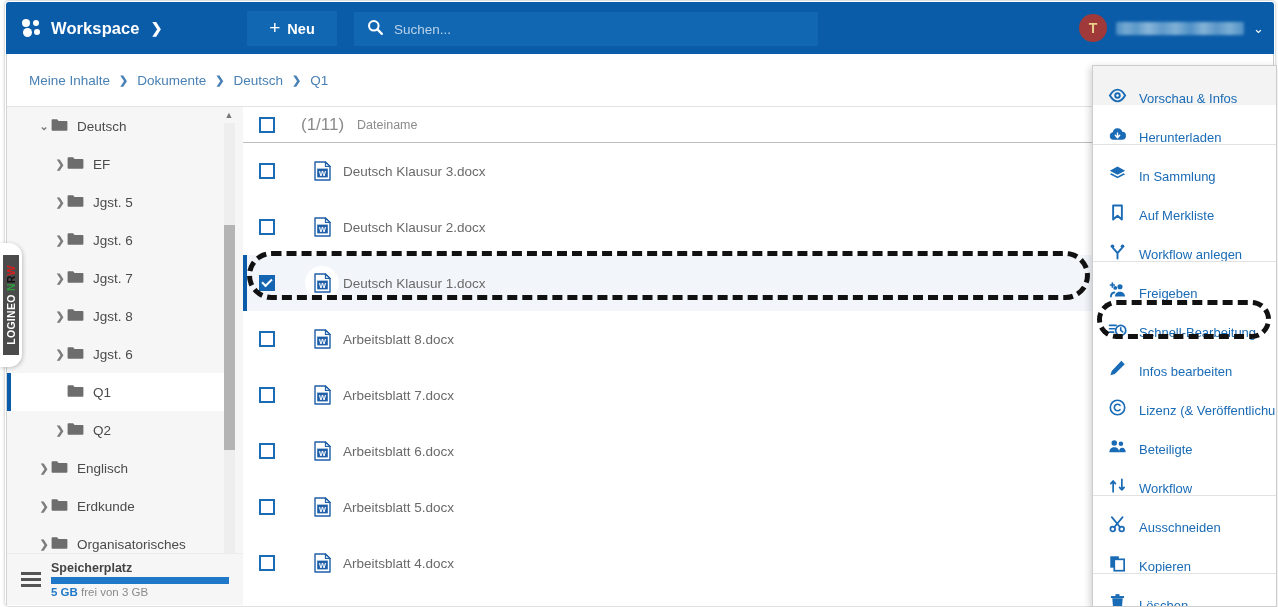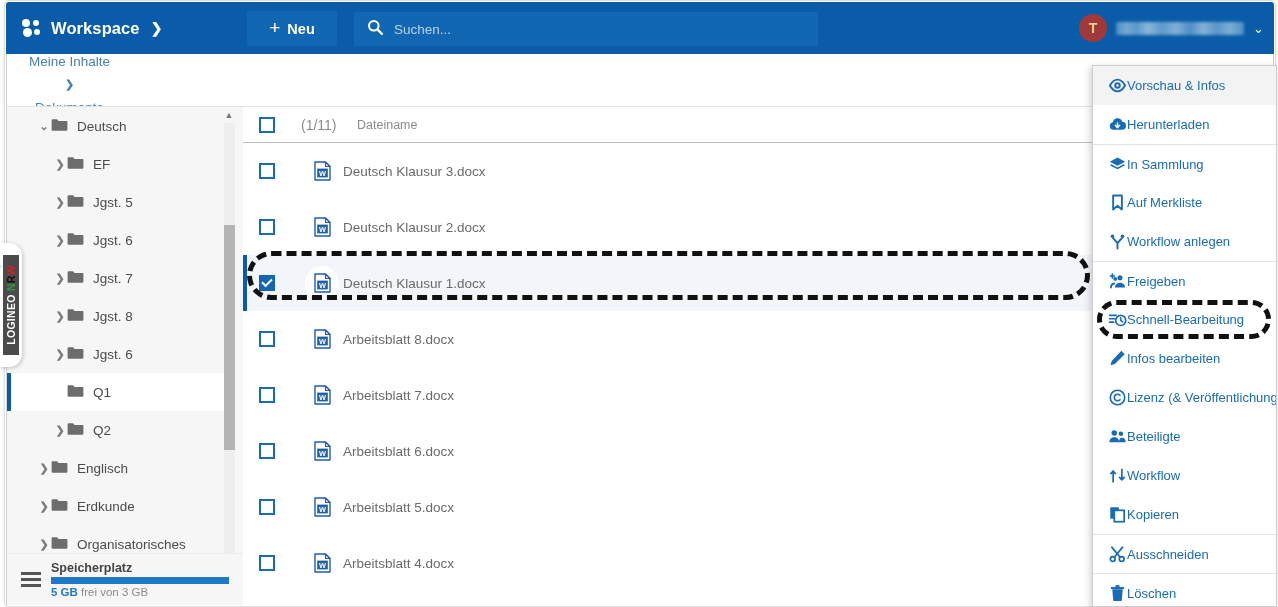--- a/index.html
+++ b/index.html
@@ -91,21 +91,21 @@
   
   .crumbbar {
     position: absolute; left: 6px; top: 54px;
     width: 1268px; height: 52px;
     background: #ffffff;
     border-left: 1px solid #d2d2d2;
     border-right: 1px solid #c9c9c9;
   }
   .crumbs {
     position: absolute; left: 22px; top: 0; height: 52px;
-    display: flex; align-items: center; gap: 9px; flex-direction: column;
+    display: flex; align-items: center; gap: 9px;
   }
   .crumb {
     color: #4a81b4; font-size: 13.5px; cursor: pointer;
   }
   .crumb-sep { color: #4a81b4; font-size: 11px; font-weight: bold; }
 
   .btn-sammlung {
     position: absolute; left: 931px; top: 67px;
     width: 133px; height: 31px;
     background: #0b5ca8; color: #fff;
@@ -217,21 +217,21 @@
     background: #fff; cursor: pointer; flex: 0 0 auto;
     display: flex; align-items: center; justify-content: center;
   }
   .cbx.on { background: #1565b0; border-color: #1565b0; }
   .cbx.on::after {
     content: ""; width: 8px; height: 4px;
     border-left: 2px solid #fff; border-bottom: 2px solid #fff;
     transform: rotate(-45deg) translate(1px,-1px);
   }
   .col-cbx { width: 58px; display: flex; justify-content: flex-start; padding-left: 16px; }
-  .col-count { width: 56px; color: #8b8b8b; font-size: 14px; }
+  .col-count { width: 56px; color: #8b8b8b; font-size: 17px; }
   .col-name { color: #8b8b8b; font-size: 12.5px; }
 
   .file-row {
     position: relative; height: 56px;
     display: flex; align-items: center;
     cursor: pointer;
   }
   .file-row.active { background: #f2f6fa; }
   .file-row.active::before {
     content: ""; position: absolute; left: 0; top: 0;
@@ -260,21 +260,21 @@
     position: absolute; left: 1092px; top: 65px;
     width: 185px; height: 542px;
     background: #ffffff;
     border: 1px solid #cdcdcd;
     box-shadow: -2px 2px 7px rgba(0,0,0,.18);
     z-index: 50;
     overflow: hidden;
   }
   .mi {
     position: relative; height: 39px;
-    display: flex; align-items: center; 
+    display: flex; align-items: flex-end; gap: 12px;
     padding-left: 14px; cursor: pointer;
     color: #1a6bb5; font-size: 13px;
     white-space: nowrap;
   }
   .mi.hover { background: #f3f3f3; }
   .mi.sep-top { border-top: 1px solid #e2e2e2; }
   .mi-ico { width: 20px; display: flex; align-items: center; justify-content: center; flex: 0 0 auto; }
   .mi-lbl { line-height: 1; }
   .dash-pill-menu {
     position: absolute;
@@ -740,39 +740,39 @@
         </div>
         <div class="mi">
           <span class="mi-ico">
             <svg width="19" height="19" viewBox="0 0 20 20">
               <path d="M5.4 16.6V5.4M5.4 5.4 3 8M5.4 5.4 7.8 8" stroke="#1a6bb5" stroke-width="1.8" fill="none" stroke-linecap="round" stroke-linejoin="round"></path>
               <path d="M14.6 3.4v11.2M14.6 14.6 12.2 12M14.6 14.6 17 12" stroke="#1a6bb5" stroke-width="1.8" fill="none" stroke-linecap="round" stroke-linejoin="round"></path>
             </svg>
           </span>
           <span class="mi-lbl">Workflow</span>
         </div>
-        <div class="mi">
-          <span class="mi-ico">
-            <svg width="19" height="19" viewBox="0 0 20 20">
-              <rect x="2.4" y="2.4" width="9" height="12" fill="#1a6bb5"></rect>
-              <rect x="6.6" y="5.6" width="10.4" height="12" fill="#fff" stroke="#1a6bb5" stroke-width="1.8"></rect>
-            </svg>
-          </span>
-          <span class="mi-lbl">Kopieren</span>
-        </div>
         <div class="mi sep-top">
           <span class="mi-ico">
             <svg width="19" height="19" viewBox="0 0 20 20">
               <circle cx="5" cy="14.8" r="2.5" fill="none" stroke="#1a6bb5" stroke-width="1.8"></circle>
               <circle cx="14.4" cy="14.8" r="2.5" fill="none" stroke="#1a6bb5" stroke-width="1.8"></circle>
               <path d="M6.6 12.9 15.4 2.2M12.8 12.9 4 2.2" stroke="#1a6bb5" stroke-width="1.8" stroke-linecap="round"></path>
             </svg>
           </span>
           <span class="mi-lbl">Ausschneiden</span>
         </div>
+        <div class="mi">
+          <span class="mi-ico">
+            <svg width="19" height="19" viewBox="0 0 20 20">
+              <rect x="2.4" y="2.4" width="9" height="12" fill="#1a6bb5"></rect>
+              <rect x="6.6" y="5.6" width="10.4" height="12" fill="#fff" stroke="#1a6bb5" stroke-width="1.8"></rect>
+            </svg>
+          </span>
+          <span class="mi-lbl">Kopieren</span>
+        </div>
         <div class="mi sep-top">
           <span class="mi-ico">
             <svg width="19" height="19" viewBox="0 0 20 20">
               <path d="M4.5 5.6h11l-1 11.5a1 1 0 0 1-1 .9H6.5a1 1 0 0 1-1-.9z" fill="#1a6bb5"></path>
               <rect x="3.1" y="3.2" width="13.8" height="2.1" fill="#1a6bb5"></rect>
               <rect x="7.9" y="1.2" width="4.2" height="2.1" fill="#1a6bb5"></rect>
             </svg>
           </span>
           <span class="mi-lbl">Löschen</span>
         </div>

